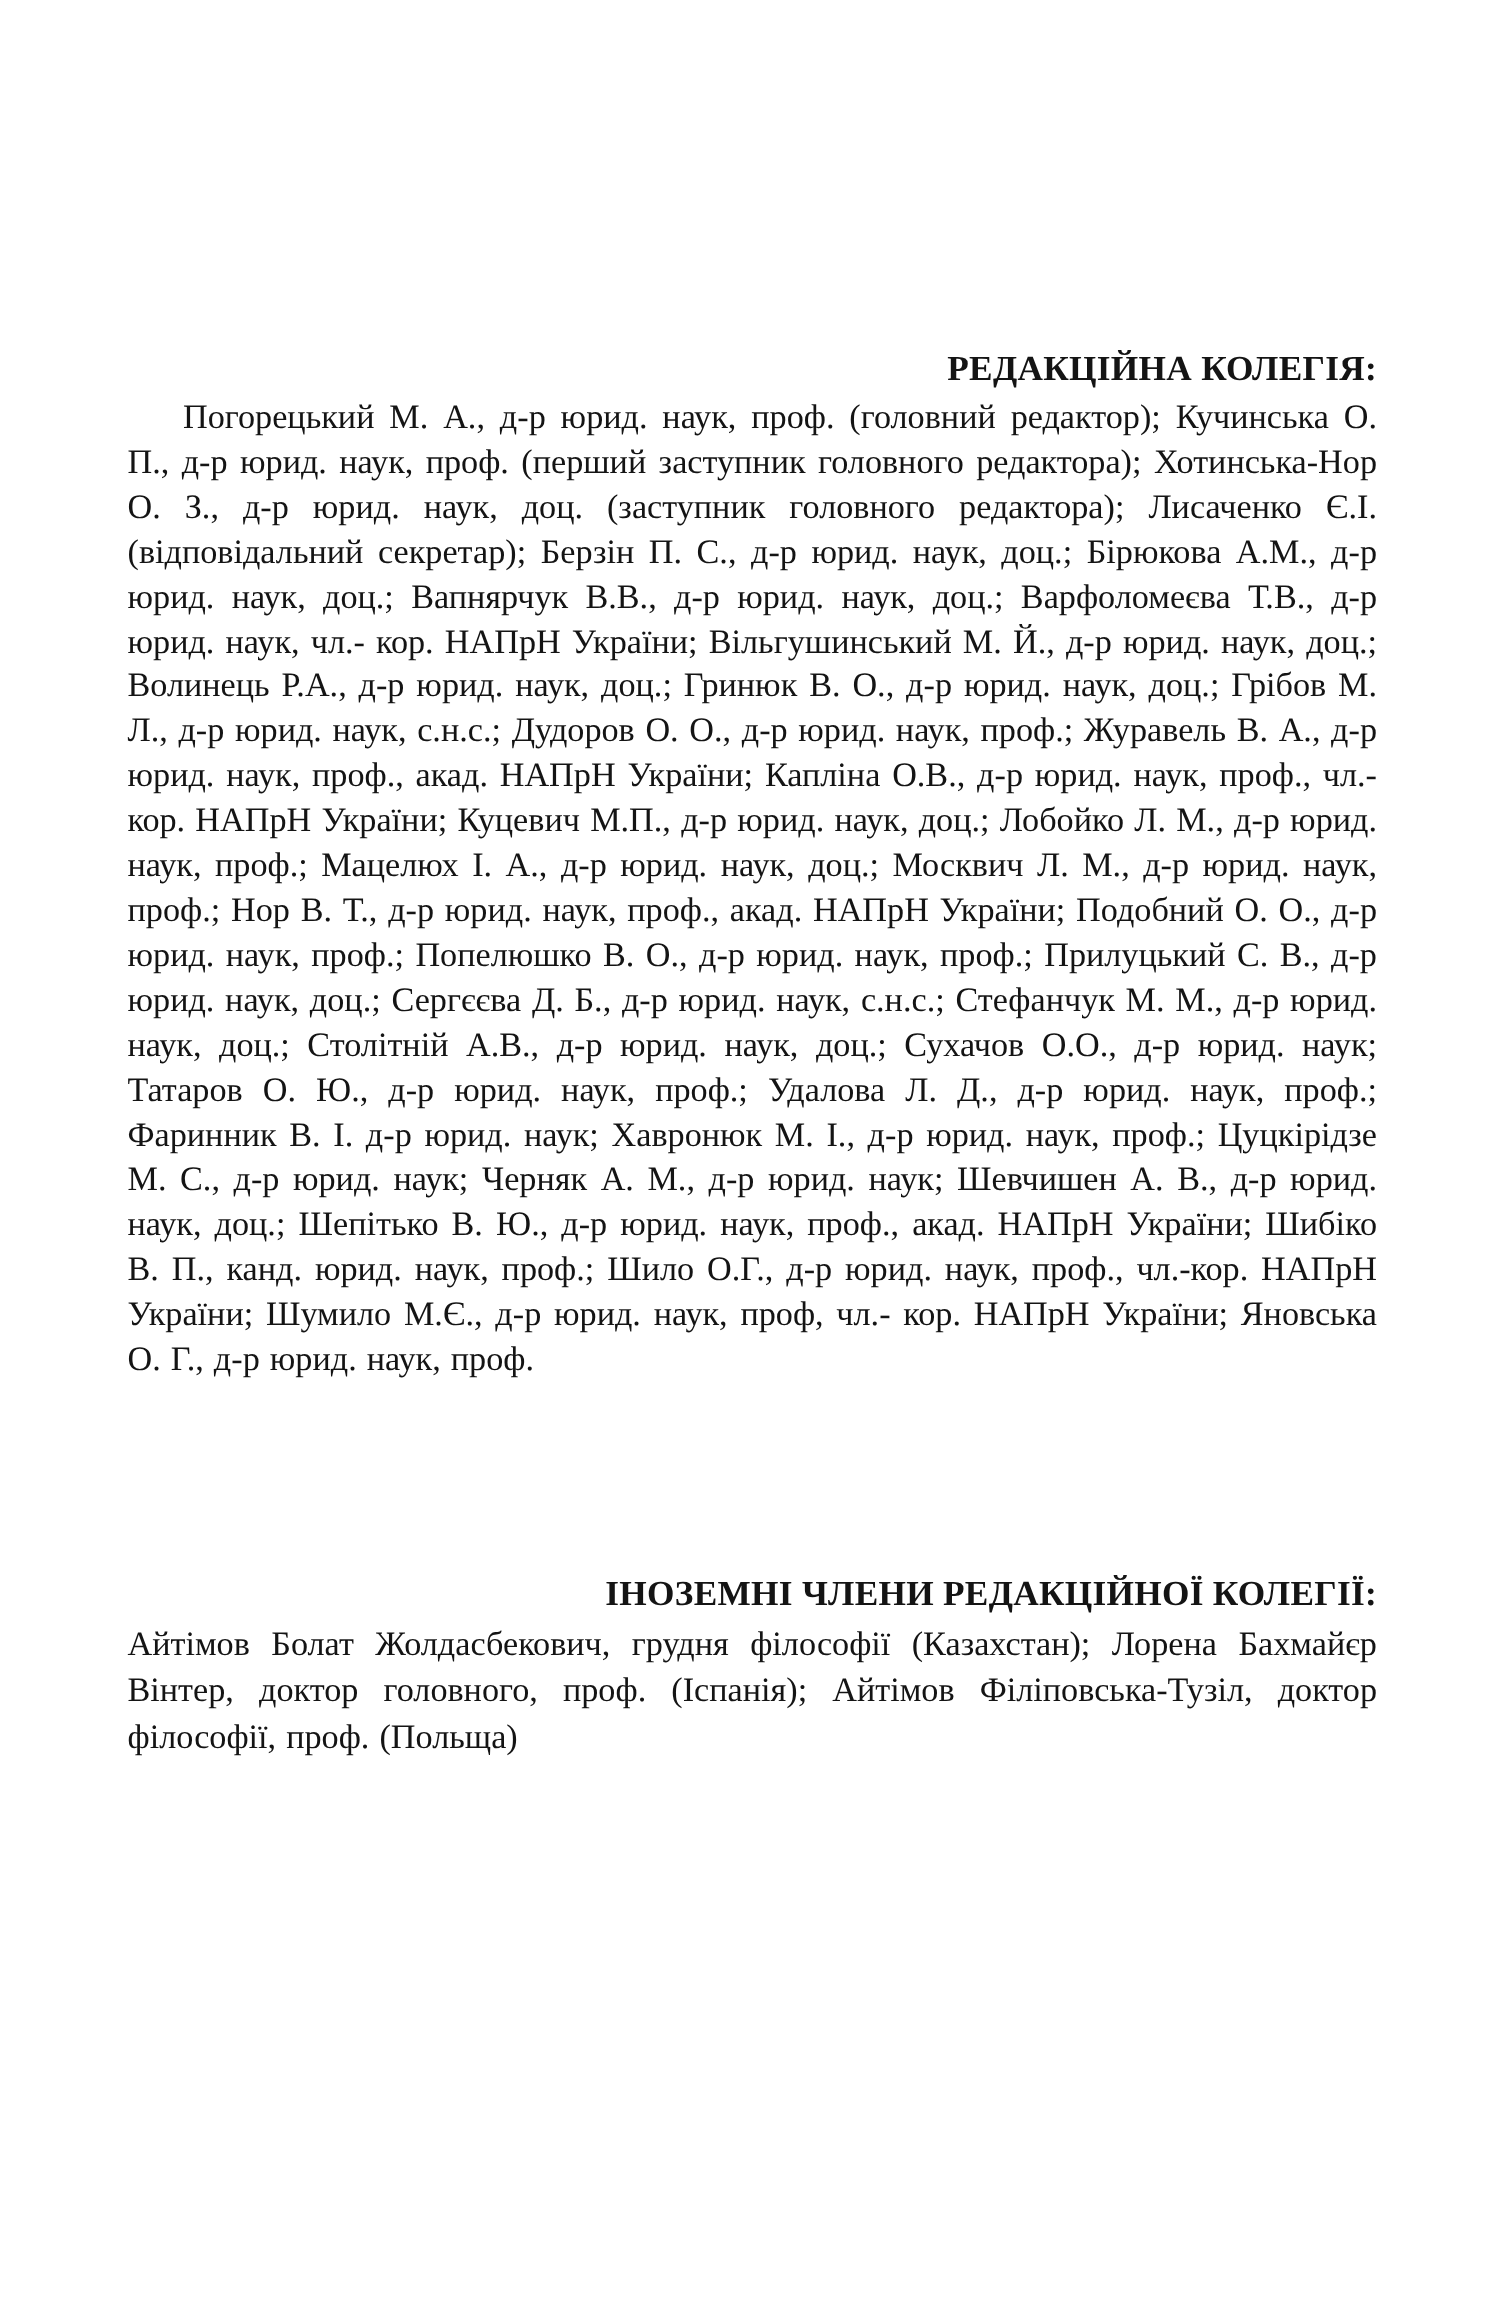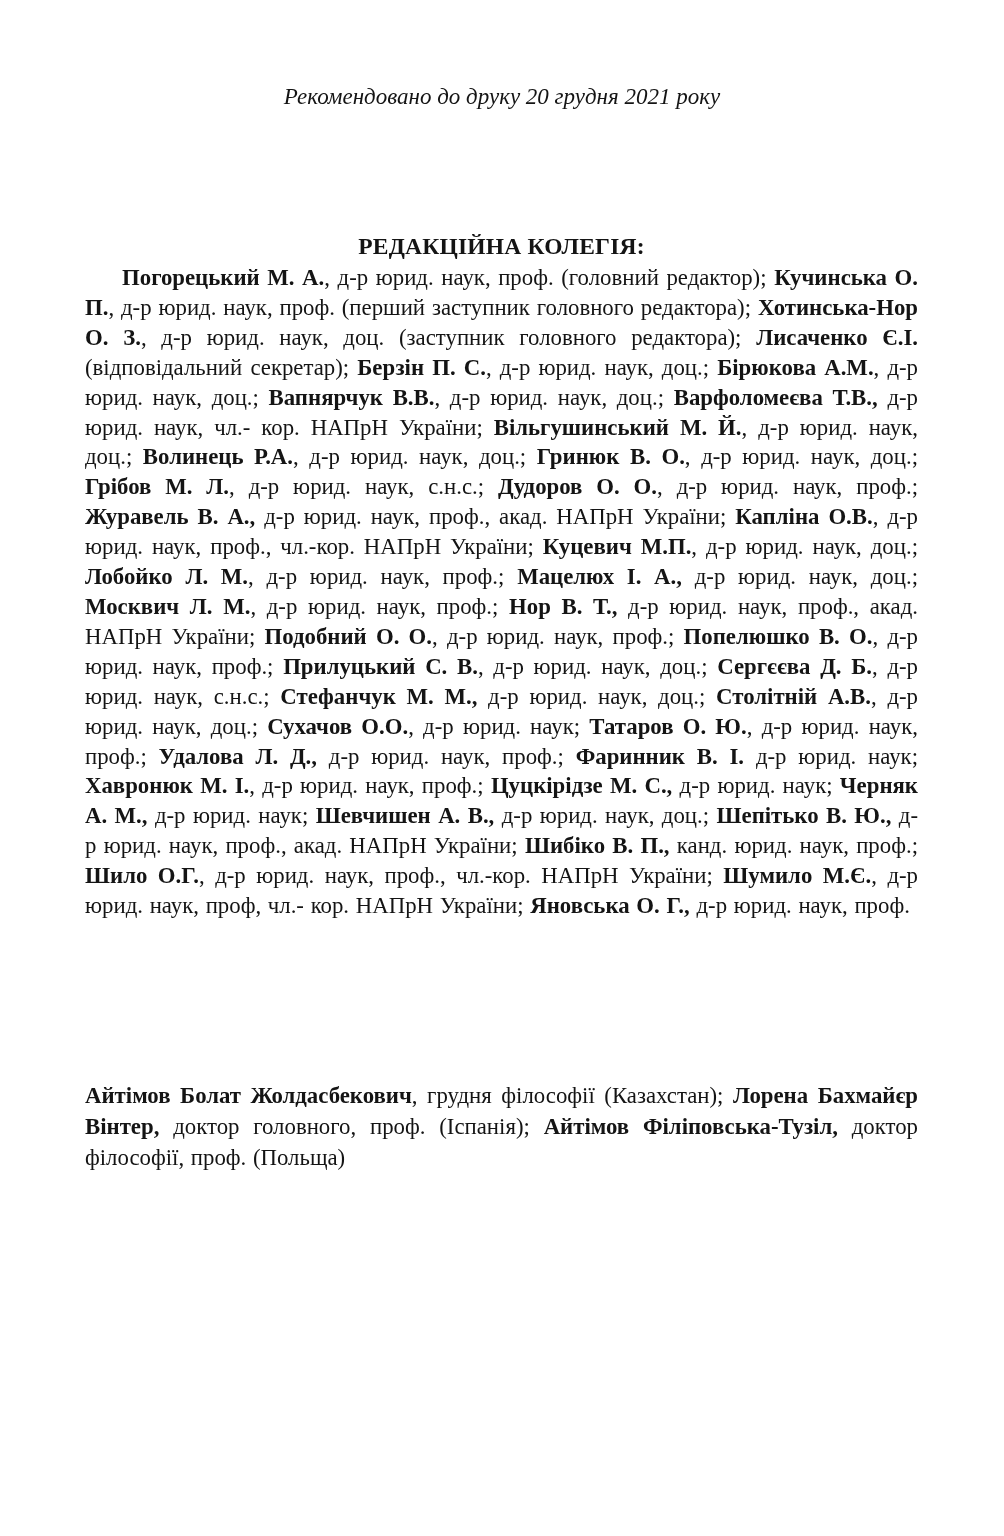--- a/index.html
+++ b/index.html
@@ -28,21 +28,21 @@
     width: 100%;
     text-align: center;
     font-style: italic;
     font-size: 23px;
     line-height: 30px;
   }
   .section-heading {
     position: absolute;
     left: 85px;
     width: 833px;
-    text-align: center;
+    text-align: right;
     font-weight: 700;
     font-size: 23.5px;
     line-height: 30px;
     letter-spacing: 0.2px;
   }
   .heading-editorial { top: 231px; }
   .heading-foreign  { top: 1048px; }
   .board-paragraph {
     position: absolute;
     left: 85px;
@@ -54,30 +54,30 @@
   }
   .para-editorial {
     top: 263px;
     text-indent: 37px;
   }
   .para-foreign {
     top: 1080px;
     line-height: 31.2px;
     text-indent: 0;
   }
-  .seg-b { font-weight: 700; }
+  .seg-b { font-weight: 400; }
   .seg-i { }
 </style>
 </head>
 <body>
 
 <div class="page">
 
-  <div class="recommendation">Рекомендовано до друку 20 грудня 2021 року</div>
 
   <div class="section-heading heading-editorial">РЕДАКЦІЙНА КОЛЕГІЯ:</div>
 
   <div class="board-paragraph para-editorial"><span class="seg-b">Погорецький М. А.</span><span>, д-р юрид. наук, проф. </span><span class="seg-i">(головний редактор)</span><span>; </span><span class="seg-b">Кучинська О. П.</span><span>, д-р юрид. наук, проф. </span><span class="seg-i">(перший заступник головного редактора)</span><span>; </span><span class="seg-b">Хотинська-Нор О. З.</span><span>, д-р юрид. наук, доц. </span><span class="seg-i">(заступник головного редактора)</span><span>; </span><span class="seg-b">Лисаченко Є.І.</span><span> </span><span class="seg-i">(відповідальний секретар)</span><span>; </span><span class="seg-b">Берзін П. С.</span><span>, д-р юрид. наук, доц.; </span><span class="seg-b">Бірюкова А.М.</span><span>, д-р юрид. наук, доц.; </span><span class="seg-b">Вапнярчук В.В.</span><span>, д-р юрид. наук, доц.; </span><span class="seg-b">Варфоломеєва Т.В.,</span><span> д-р юрид. наук, чл.- кор. НАПрН України; </span><span class="seg-b">Вільгушинський М. Й.</span><span>, д-р юрид. наук, доц.; </span><span class="seg-b">Волинець Р.А.</span><span>, д-р юрид. наук, доц.; </span><span class="seg-b">Гринюк В. О.</span><span>, д-р юрид. наук, доц.; </span><span class="seg-b">Грібов М. Л.</span><span>, д-р юрид. наук, с.н.с.; </span><span class="seg-b">Дудоров О. О.</span><span>, д-р юрид. наук, проф.; </span><span class="seg-b">Журавель В. А.,</span><span> д-р юрид. наук, проф., акад. НАПрН України; </span><span class="seg-b">Капліна О.В.</span><span>, д-р юрид. наук, проф., чл.-кор. НАПрН України; </span><span class="seg-b">Куцевич М.П.</span><span>, д-р юрид. наук, доц.; </span><span class="seg-b">Лобойко Л. М.</span><span>, д-р юрид. наук, проф.; </span><span class="seg-b">Мацелюх І. А.,</span><span> д-р юрид. наук, доц.; </span><span class="seg-b">Москвич Л. М.</span><span>, д-р юрид. наук, проф.; </span><span class="seg-b">Нор В. Т.,</span><span> д-р юрид. наук, проф., акад. НАПрН України; </span><span class="seg-b">Подобний О. О.</span><span>, д-р юрид. наук, проф.; </span><span class="seg-b">Попелюшко В. О.</span><span>, д-р юрид. наук, проф.; </span><span class="seg-b">Прилуцький С. В.</span><span>, д-р юрид. наук, доц.; </span><span class="seg-b">Сергєєва Д. Б.</span><span>, д-р юрид. наук, с.н.с.; </span><span class="seg-b">Стефанчук М. М.,</span><span> д-р юрид. наук, доц.; </span><span class="seg-b">Столітній А.В.</span><span>, д-р юрид. наук, доц.; </span><span class="seg-b">Сухачов О.О.</span><span>, д-р юрид. наук; </span><span class="seg-b">Татаров О. Ю.</span><span>, д-р юрид. наук, проф.; </span><span class="seg-b">Удалова Л. Д.,</span><span> д-р юрид. наук, проф.; </span><span class="seg-b">Фаринник В. І.</span><span> д-р юрид. наук; </span><span class="seg-b">Хавронюк М. І.</span><span>, д-р юрид. наук, проф.; </span><span class="seg-b">Цуцкірідзе М. С.,</span><span> д-р юрид. наук; </span><span class="seg-b">Черняк А. М.,</span><span> д-р юрид. наук; </span><span class="seg-b">Шевчишен А. В.,</span><span> д-р юрид. наук, доц.; </span><span class="seg-b">Шепітько В. Ю.,</span><span> д-р юрид. наук, проф., акад. НАПрН України; </span><span class="seg-b">Шибіко В. П.,</span><span> канд. юрид. наук, проф.; </span><span class="seg-b">Шило О.Г.</span><span>, д-р юрид. наук, проф., чл.-кор. НАПрН України; </span><span class="seg-b">Шумило М.Є.</span><span>, д-р юрид. наук, проф, чл.- кор. НАПрН України; </span><span class="seg-b">Яновська О. Г.,</span><span> д-р юрид. наук, проф.</span></div>
 
+  <div class="section-heading heading-foreign">ІНОЗЕМНІ ЧЛЕНИ РЕДАКЦІЙНОЇ КОЛЕГІЇ:</div>
 
   <div class="board-paragraph para-foreign"><span class="seg-b">Айтімов Болат Жолдасбекович</span><span>, грудня філософії (Казахстан); </span><span class="seg-b">Лорена Бахмайєр Вінтер,</span><span> доктор головного, проф. (Іспанія); </span><span class="seg-b">Айтімов Філіповська-Тузіл,</span><span> доктор філософії, проф. (Польща)</span></div>
 
 </div>
 
 </body></html>

